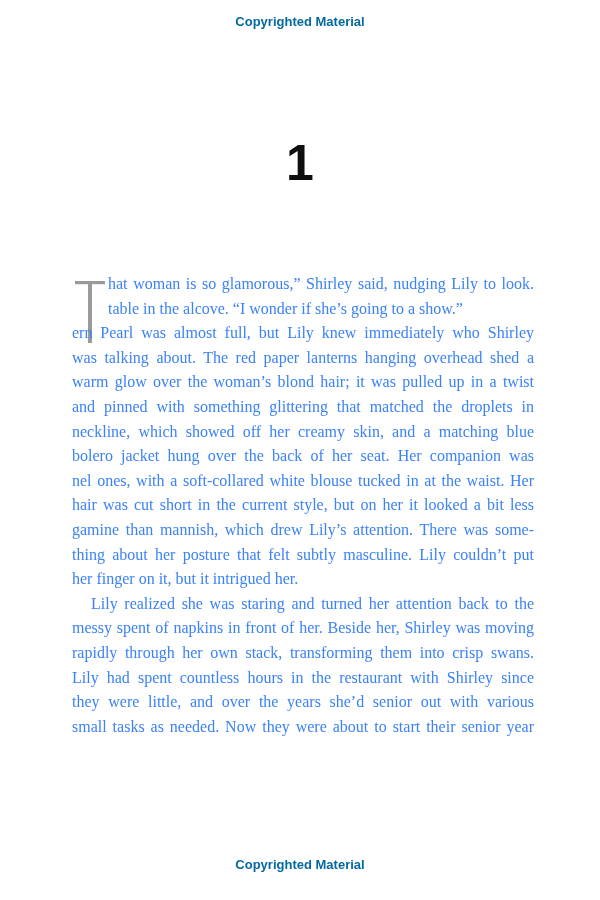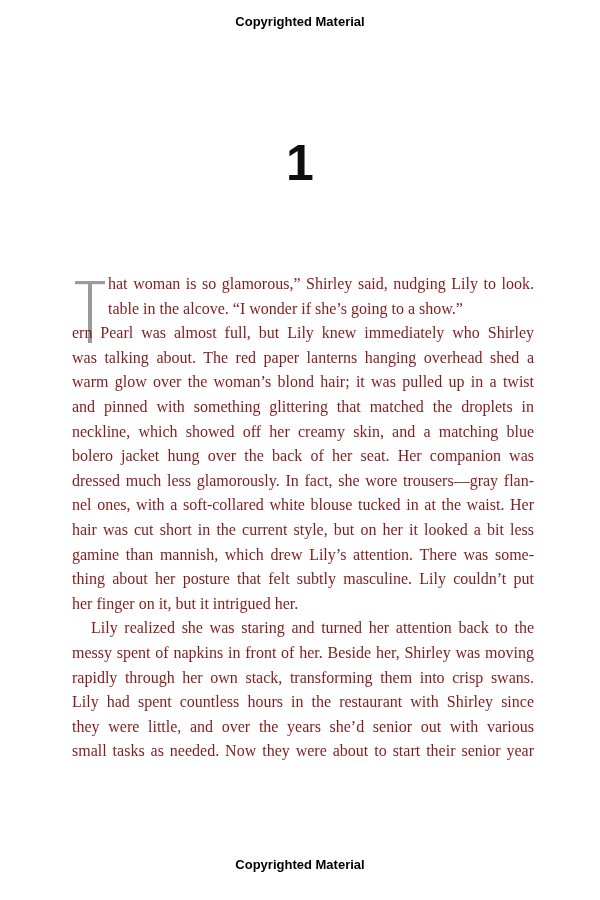--- a/index.html
+++ b/index.html
@@ -13,21 +13,21 @@
   }
   .copyright {
     position: absolute;
     left: 0;
     width: 100%;
     text-align: center;
     font-family: "Liberation Sans", sans-serif;
     font-weight: bold;
     font-size: 13px;
     line-height: 16px;
-    color: #000000;
+    color: #0369a1;
   }
   .copyright.top { top: 14px; }
   .copyright.bottom { top: 857px; }
   .chapter-number {
     position: absolute;
     top: 138px;
     left: 0;
     width: 100%;
     text-align: center;
     font-family: "Liberation Sans", sans-serif;
@@ -36,21 +36,21 @@
     line-height: 1;
     color: #0f0f0f;
   }
   .body-text {
     position: absolute;
     left: 72px;
     top: 272px;
     width: 462px;
     font-size: 16px;
     line-height: 24.6px;
-    color: #7f1d1d;
+    color: #3b82f6;
     text-justify: inter-word;
   }
   .paragraph { position: relative; }
   .pline {
     text-align: justify;
     text-align-last: justify;
   }
   .pline.para-end { text-align-last: left; }
   .pline.indent { text-indent: 19px; }
   .has-dropcap .pline { margin-left: 36px; }
@@ -92,21 +92,20 @@
         <div class="pline para-end">table in the alcove. “I wonder if she’s going to a show.”</div>
       </div>
 
     <div class="paragraph">
         <div class="pline">ern Pearl was almost full, but Lily knew immediately who Shirley</div>
         <div class="pline">was talking about. The red paper lanterns hanging overhead shed a</div>
         <div class="pline">warm glow over the woman’s blond hair; it was pulled up in a twist</div>
         <div class="pline">and pinned with something glittering that matched the droplets in</div>
         <div class="pline">neckline, which showed off her creamy skin, and a matching blue</div>
         <div class="pline">bolero jacket hung over the back of her seat. Her companion was</div>
-        <div class="pline">dressed much less glamorously. In fact, she wore trousers—gray flan-</div>
         <div class="pline">nel ones, with a soft-collared white blouse tucked in at the waist. Her</div>
         <div class="pline">hair was cut short in the current style, but on her it looked a bit less</div>
         <div class="pline">gamine than mannish, which drew Lily’s attention. There was some-</div>
         <div class="pline">thing about her posture that felt subtly masculine. Lily couldn’t put</div>
         <div class="pline para-end">her finger on it, but it intrigued her.</div>
       </div>
 
     <div class="paragraph">
         <div class="pline indent">Lily realized she was staring and turned her attention back to the</div>
         <div class="pline">messy spent of napkins in front of her. Beside her, Shirley was moving</div>

